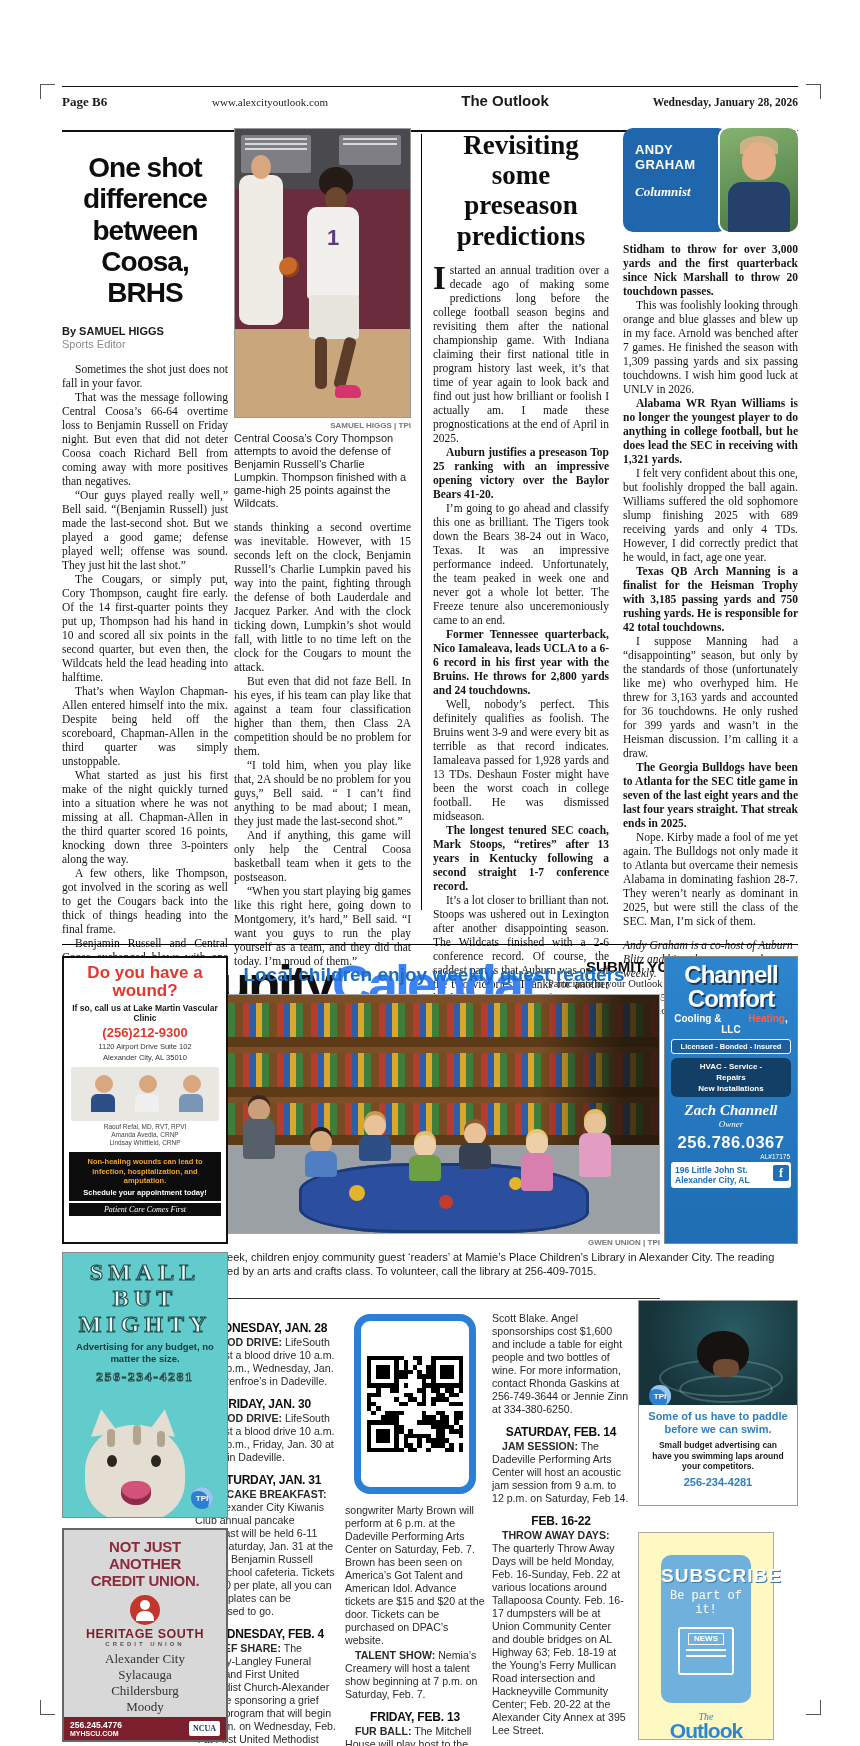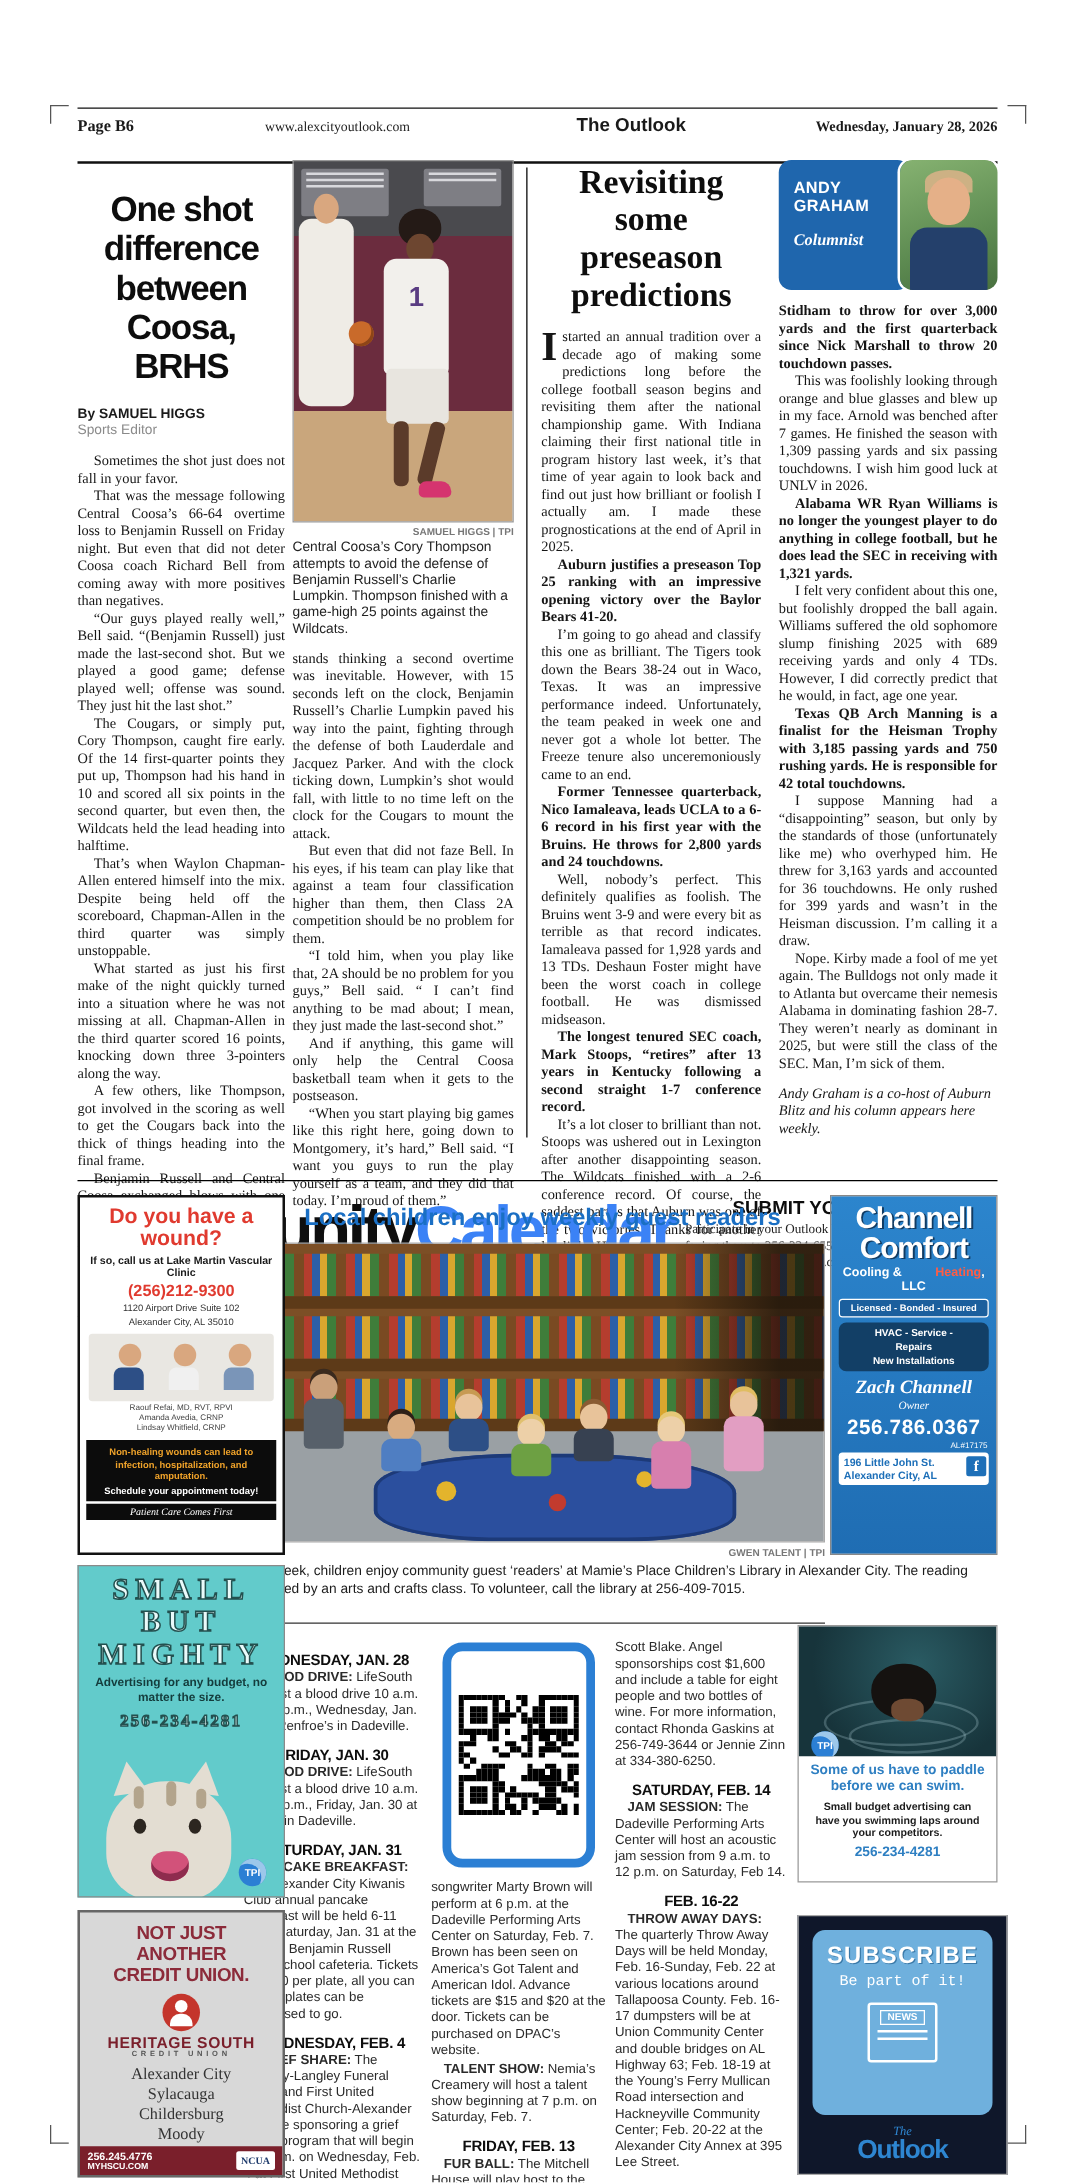--- a/index.html
+++ b/index.html
@@ -192,21 +192,21 @@
          text-align:center;overflow:hidden;}
   .dogphoto{position:relative;height:104px;background:radial-gradient(circle at 60% 30%,#2a5b63 0,#17343b 70%);overflow:hidden;}
   .ripple{position:absolute;border-radius:50%;border:2px solid rgba(190,225,230,.25);}
   .doghead{position:absolute;left:58px;top:30px;width:52px;height:44px;background:#151210;border-radius:48%;}
   .dogsnout{position:absolute;left:74px;top:58px;width:26px;height:18px;background:#6e4a33;border-radius:40%;}
   .dogad .tpilogo{left:6px;bottom:4px;right:auto;}
   .dogad .h{font:bold 11px/13px "Liberation Sans",sans-serif;color:#2e7fc2;margin:5px 8px 0;}
   .dogad .b{font:bold 8.5px/10.5px "Liberation Sans",sans-serif;color:#1c1c1c;margin:4px 10px 0;}
   .dogad .p{font:bold 11px "Liberation Sans",sans-serif;color:#2e7fc2;margin-top:4px;}
 
-  .subad{left:638px;top:1532px;width:168px;height:208px;border:1px solid #aaa;background:#0f172a;padding:11px;}
+  .subad{left:638px;top:1532px;width:136px;height:208px;border:1px solid #aaa;background:#fef9c3;padding:22px;}
   .subblue{background:#6fb0dd;border-radius:10px;height:148px;text-align:center;padding-top:10px;box-sizing:border-box;}
   .subblue .t{font:bold 19px "Liberation Sans",sans-serif;color:#fff;letter-spacing:1px;text-shadow:1px 1px 0 #3a79a8;}
   .subblue .s{font:12px "Liberation Mono",monospace;color:#fff;margin-top:2px;}
   .newsicon{width:52px;height:44px;border:2.5px solid #fff;border-radius:3px;margin:10px auto 0;position:relative;}
   .newsicon .nt{font:bold 8px/10px "Liberation Sans",sans-serif;color:#fff;background:#6fb0dd;margin:4px auto 0;width:34px;border:1.5px solid #fff;}
   .newsicon i{display:block;height:2px;background:#fff;margin:4px 6px 0;}
   .sublogo{text-align:center;margin-top:8px;color:#2e86d1;}
   .sublogo .the{font:italic 10px "Liberation Serif",serif;display:block;margin-bottom:-3px;}
   .sublogo .out{font:bold 21px "Liberation Sans",sans-serif;letter-spacing:-1px;}
 </style>
@@ -301,20 +301,21 @@
           <div class="ap-face"></div>
           <div class="ap-shirt"></div>
         </div>
       </div>
       <p class="b lead">Stidham to throw for over 3,000 yards and the first quarterback since Nick Marshall to throw 20 touchdown passes.</p>
       <p>This was foolishly looking through orange and blue glasses and blew up in my face. Arnold was benched after 7 games. He finished the season with 1,309 passing yards and six passing touchdowns. I wish him good luck at UNLV in 2026.</p>
       <p class="b">Alabama WR Ryan Williams is no longer the youngest player to do anything in college football, but he does lead the SEC in receiving with 1,321 yards.</p>
       <p>I felt very confident about this one, but foolishly dropped the ball again. Williams suffered the old sophomore slump finishing 2025 with 689 receiving yards and only 4 TDs. However, I did correctly predict that he would, in fact, age one year.</p>
       <p class="b">Texas QB Arch Manning is a finalist for the Heisman Trophy with 3,185 passing yards and 750 rushing yards. He is responsible for 42 total touchdowns.</p>
       <p>I suppose Manning had a “disappointing” season, but only by the standards of those (unfortunately like me) who overhyped him. He threw for 3,163 yards and accounted for 36 touchdowns. He only rushed for 399 yards and wasn’t in the Heisman discussion. I’m calling it a draw.</p>
+      <p class="b">The Georgia Bulldogs have been to Atlanta for the SEC title game in seven of the last eight years and the last four years straight. That streak ends in 2025.</p>
       <p>Nope. Kirby made a fool of me yet again. The Bulldogs not only made it to Atlanta but overcame their nemesis Alabama in dominating fashion 28-7. They weren’t nearly as dominant in 2025, but were still the class of the SEC. Man, I’m sick of them.</p>
       <p class="it">Andy Graham is a co-host of Auburn Blitz and his column appears here weekly.</p>
     </div>
   </div>
 
   <div class="hrule1"></div>
 
   <div class="calhead">
     <div class="caltitle">
       <span class="blk">Community</span><span class="blu">Calendar</span>
@@ -360,21 +361,21 @@
       </div>
     <div class="kid" style="left:370px;top:118px;">
         <div class="head" style="background:#e8c39a;box-shadow:0 -4px 0 #e0bd62;"></div>
         <div class="body" style="background:#e29ec2;height:44px;"></div>
       </div>
     <div class="kid" style="left:96px;top:136px;">
         <div class="head" style="background:#d8ab80;box-shadow:0 -4px 0 #2e2018;"></div>
         <div class="body" style="background:#4f7ec2;"></div>
       </div>
   </div>
-  <div class="gwen">GWEN TALENT | TPI</div>
+  <div class="gwen">GWEN UNION | TPI</div>
   <div class="libcap">Every week, children enjoy community guest ‘readers’ at Mamie’s Place Children’s Library in Alexander City. The reading is followed by an arts and crafts class. To volunteer, call the library at 256-409-7015.</div>
   <div class="hrule2"></div>
 
   <div class="cal calc1">
     <h4>WEDNESDAY, JAN. 28</h4>
     <p><b>BLOOD DRIVE:</b><span> LifeSouth will host a blood drive 10 a.m. until 4 p.m., Wednesday, Jan. 28 at Renfroe’s in Dadeville.</span></p>
     <h4>FRIDAY, JAN. 30</h4>
     <p><b>BLOOD DRIVE:</b><span> LifeSouth will host a blood drive 10 a.m. until 4 p.m., Friday, Jan. 30 at Jack’s in Dadeville.</span></p>
     <h4>SATURDAY, JAN. 31</h4>
     <p><b>PANCAKE BREAKFAST:</b><span> The Alexander City Kiwanis Club annual pancake breakfast will be held 6-11 a.m., Saturday, Jan. 31 at the current Benjamin Russell High School cafeteria. Tickets are $10 per plate, all you can eat, or plates can be purchased to go.</span></p>

